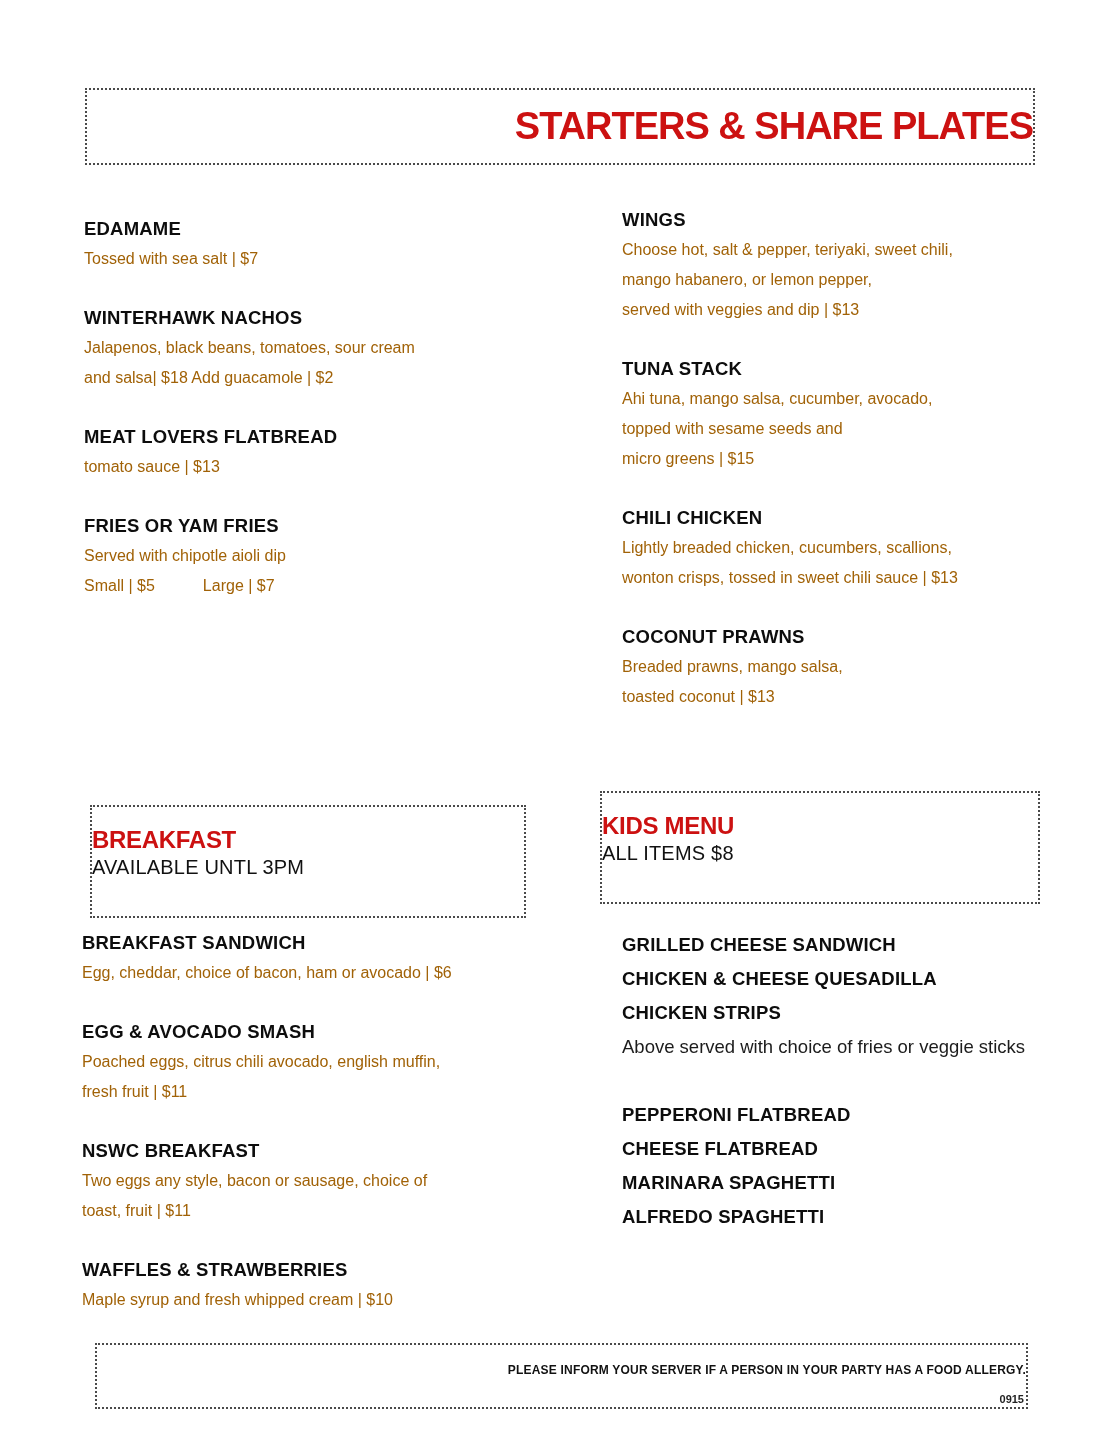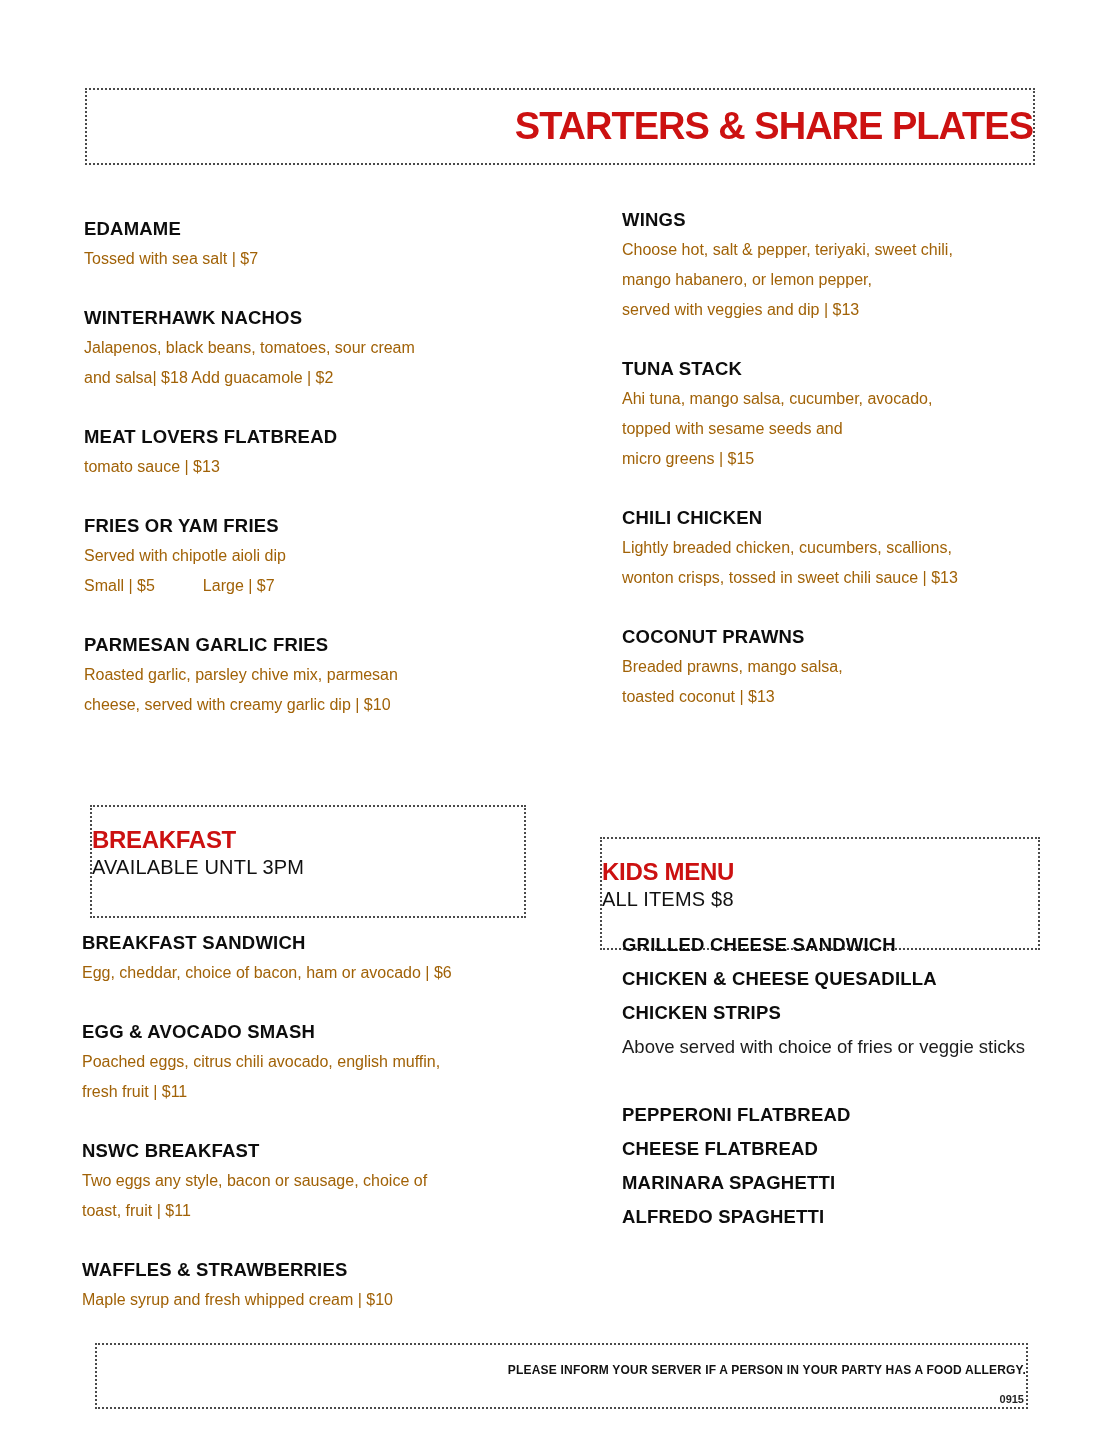--- a/index.html
+++ b/index.html
@@ -34,21 +34,21 @@
     font-weight:bold; color:#0d0d0d; font-size:18.5px;
     line-height:30px; letter-spacing:0.2px;
   }
   .item-line { font-size:16px; line-height:30px; color:#a16207; }
 
   
   .section-box {
     height:113px; text-align:left; padding-top:19px;
   }
   .breakfast-box { left:90px;  top:805px; width:436px; }
-  .kids-box      { left:600px; top:837px; width:440px; }
+  .kids-box      { left:600px; top:791px; width:440px; }
   .section-title {
     color:#cc1111; font-weight:bold; font-size:24px; letter-spacing:-0.3px;
   }
   .section-sub { margin-top:2px; font-size:20px; color:#111; letter-spacing:0.2px; }
 
   
   .kids-line {
     font-weight:bold; color:#0d0d0d; font-size:18.5px;
     line-height:34px; letter-spacing:0.2px;
   }
@@ -87,25 +87,20 @@
     <div class="item-line">and salsa| $18 Add guacamole | $2</div>
   </div>
   <div class="item">
     <div class="item-name">MEAT LOVERS FLATBREAD</div>
     <div class="item-line">tomato sauce | $13</div>
   </div>
   <div class="item">
     <div class="item-name">FRIES OR YAM FRIES</div>
     <div class="item-line">Served with chipotle aioli dip</div>
     <div class="item-line">Small | $5   Large | $7</div>
-  </div>
-  <div class="item">
-    <div class="item-name">PARMESAN GARLIC FRIES</div>
-    <div class="item-line">Roasted garlic, parsley chive mix, parmesan</div>
-    <div class="item-line">cheese, served with creamy garlic dip | $10</div>
   </div>
 </div>
 
 <div class="abs col col-right">
   <div class="item">
     <div class="item-name">WINGS</div>
     <div class="item-line">Choose hot, salt &amp; pepper, teriyaki, sweet chili,</div>
     <div class="item-line">mango habanero, or lemon pepper,</div>
     <div class="item-line">served with veggies and dip | $13</div>
   </div>

